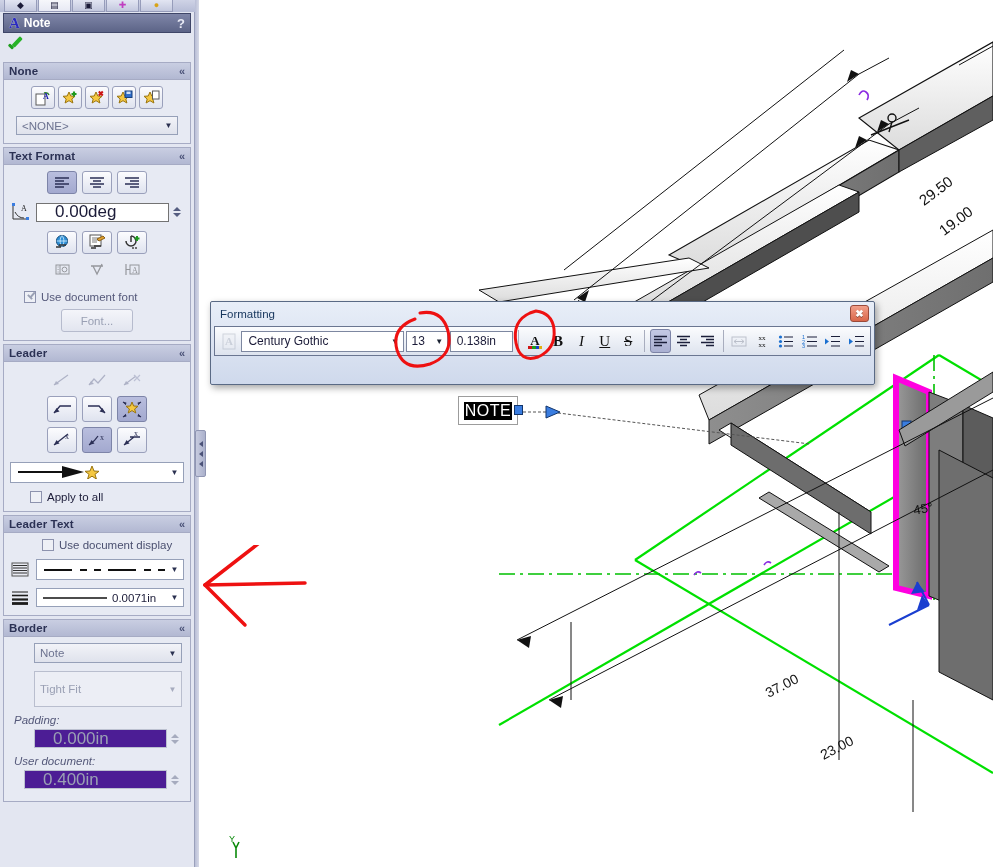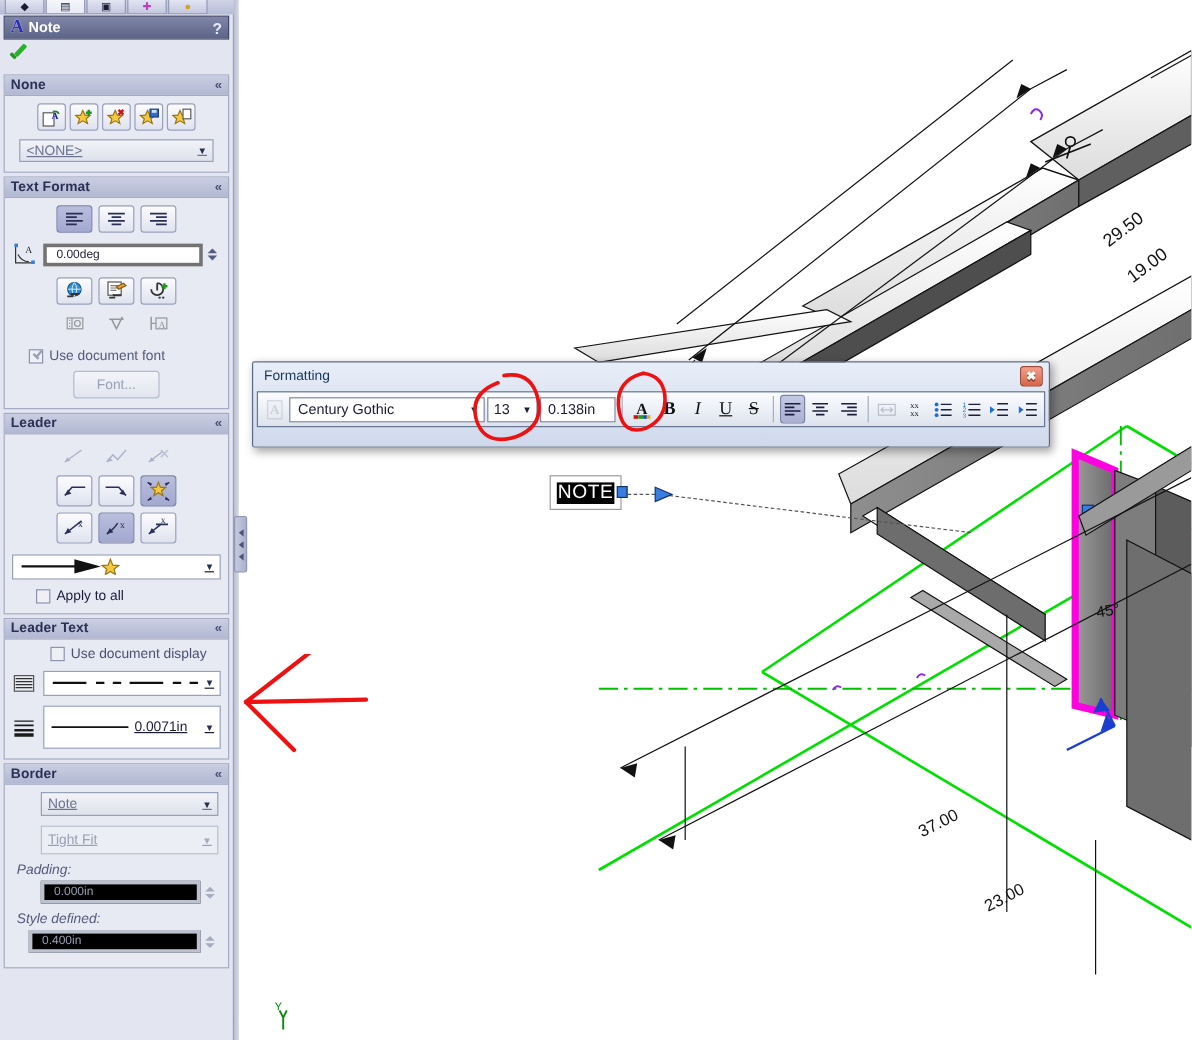--- a/index.html
+++ b/index.html
@@ -45,30 +45,30 @@
   .grp-b{padding:6px 6px 8px 6px;}
   
   .btnrow{display:flex;justify-content:center;gap:3px;}
   .tbtn{width:24px;height:23px;border:1px solid #9aa0bb;border-radius:3px;
     background:linear-gradient(#fcfcfe,#dfe3ef);display:flex;align-items:center;
     justify-content:center;cursor:pointer;box-sizing:border-box;position:relative;}
   .tbtn.on{background:linear-gradient(#b9bede,#a3a9cf);border-color:#7d84a8;}
   .tbtn.flat{border:none;background:none;opacity:.45;cursor:default;}
   .combo{height:19px;border:1px solid #96a0b8;background:#fff;display:flex;
     align-items:center;padding:0 2px 0 5px;box-sizing:border-box;font-size:11.5px;
-    color:#1b1b38;cursor:pointer;text-decoration:underline;}
+    color:#1b1b38;cursor:pointer;}
   .combo.grey{background:linear-gradient(#f2f3f8,#dfe2ec);color:#6d7390;}
   .combo.dis{background:#eceef5;color:#9aa0b4;border-color:#b9bece;cursor:default;}
   .combo .v{flex:1;overflow:hidden;white-space:nowrap;}
   .combo .arw{width:13px;text-align:center;font-size:8px;color:#2a3050;}
   .combo.dis .arw{color:#a6abbe;}
   .spin{display:flex;align-items:stretch;}
-  .spin .fld{flex:1;height:19px;border:3px solid #737373;background:#fff;
-    display:flex;align-items:center;padding-left:8px;box-sizing:border-box;font-size:10px;}
-  .spin .fld.dis{background:#000000;color:#9aa0b4;border-color:#bcc1d0;}
+  .spin .fld{flex:1;height:19px;border:1px solid #737373;background:#fff;
+    display:flex;align-items:center;padding-left:18px;box-sizing:border-box;font-size:17px;}
+  .spin .fld.dis{background:#4c1d95;color:#9aa0b4;border-color:#bcc1d0;}
   .spin .ud{width:14px;display:flex;flex-direction:column;justify-content:center;
     align-items:center;gap:2px;margin-left:1px;cursor:pointer;}
   .ar-u{width:0;height:0;border-left:4px solid transparent;border-right:4px solid transparent;
     border-bottom:4px solid #555d80;}
   .ar-d{width:0;height:0;border-left:4px solid transparent;border-right:4px solid transparent;
     border-top:4px solid #555d80;}
   .cbx{display:flex;align-items:center;gap:5px;font-size:11.5px;cursor:pointer;}
   .box{width:12px;height:12px;border:1px solid #8d93ae;background:#eef0f6;
     box-sizing:border-box;position:relative;}
   .box.ck:after{content:"";position:absolute;left:2px;top:4px;width:6px;height:2px;
@@ -86,21 +86,21 @@
     border-radius:2px;cursor:col-resize;display:flex;flex-direction:column;
     align-items:center;justify-content:center;gap:4px;z-index:6;}
   #splitter .ca{width:0;height:0;border-top:3px solid transparent;
     border-bottom:3px solid transparent;border-right:4px solid #4b5278;}
   #vbar{position:absolute;left:195px;top:0;width:4px;height:867px;
     background:linear-gradient(90deg,#b9bed6,#d6d9e7);z-index:4;}
   
   #canvas{position:absolute;left:199px;top:0;width:794px;height:867px;
     background:#ffffff;overflow:hidden;}
   
-  #fmt{position:absolute;left:210px;top:301px;width:665px;height:72px;
+  #fmt{position:absolute;left:210px;top:301px;width:665px;height:84px;
     background:linear-gradient(#e8eef8,#cfd9ec);border:1px solid #5a6a85;
     border-radius:2px;box-shadow:2px 3px 7px rgba(0,0,0,.35);z-index:10;
     box-sizing:border-box;padding:2px;}
   #fmt-cap{height:19px;display:flex;align-items:center;padding:0 3px 0 7px;}
   #fmt-cap .ct{flex:1;font-size:11.5px;color:#17365d;}
   #fmt-close{width:17px;height:15px;border:1px solid #9a4a3a;border-radius:3px;
     background:linear-gradient(#f2a08a,#d9664a);color:#fff;font-size:10px;font-weight:bold;
     display:flex;align-items:center;justify-content:center;cursor:pointer;
     text-shadow:0 1px 0 rgba(0,0,0,.4);}
   #fmt-bar{height:30px;margin:3px 1px 0 1px;border:1px solid #6a7691;
@@ -436,21 +436,21 @@
       </div>
       <div style="display:flex;align-items:center;gap:6px;margin-top:8px">
         <svg width="20" height="17" viewBox="0 0 20 17">
           <g stroke="#1b1b1b">
             <path d="M2 3h16" stroke-width="1"></path>
               <path d="M2 6.5h16" stroke-width="1.6"></path>
             <path d="M2 10.5h16" stroke-width="2.2"></path>
               <path d="M2 14.5h16" stroke-width="2.8"></path>
             </g>
         </svg>
-        <div class="combo" style="flex:1;height:36px">
+        <div class="combo" style="flex:1;height:19px">
           <span class="v" style="display:flex;align-items:center">
             <svg width="66" height="8" viewBox="0 0 66 8">
                 <path d="M1 4h64" stroke="#111" stroke-width="1.4"></path>
               </svg>
             <span style="margin-left:4px">0.0071in</span>
           </span>
           <span class="arw">▼</span>
         </div>
       </div>
     </div>
@@ -459,33 +459,33 @@
   <div class="grp">
     <div class="grp-h">
       <span class="gt">Border</span>
       <span class="chev">«</span>
     </div>
     <div class="grp-b" style="padding:6px 8px 12px 8px">
       <div class="combo grey" style="margin-left:22px;height:20px">
         <span class="v">Note</span>
         <span class="arw">▼</span>
       </div>
-      <div class="combo dis" style="margin:8px 0 0 22px;height:24px">
+      <div class="combo dis" style="margin:8px 0 0 22px;height:36px">
         <span class="v">Tight Fit</span>
         <span class="arw">▼</span>
       </div>
       <div class="lbl dis">Padding:</div>
       <div class="spin" style="margin-left:22px">
         <div class="fld dis">0.000in</div>
         <div class="ud">
           <div class="ar-u" style="border-bottom-color:#a6abbe"></div>
           <div class="ar-d" style="border-top-color:#a6abbe"></div>
         </div>
       </div>
-      <div class="lbl dis">Style defined:</div>
+      <div class="lbl dis">User document:</div>
       <div class="spin" style="margin-left:12px">
         <div class="fld dis">0.400in</div>
         <div class="ud">
           <div class="ar-u" style="border-bottom-color:#a6abbe"></div>
           <div class="ar-d" style="border-top-color:#a6abbe"></div>
         </div>
       </div>
     </div>
   </div>
 </div>

